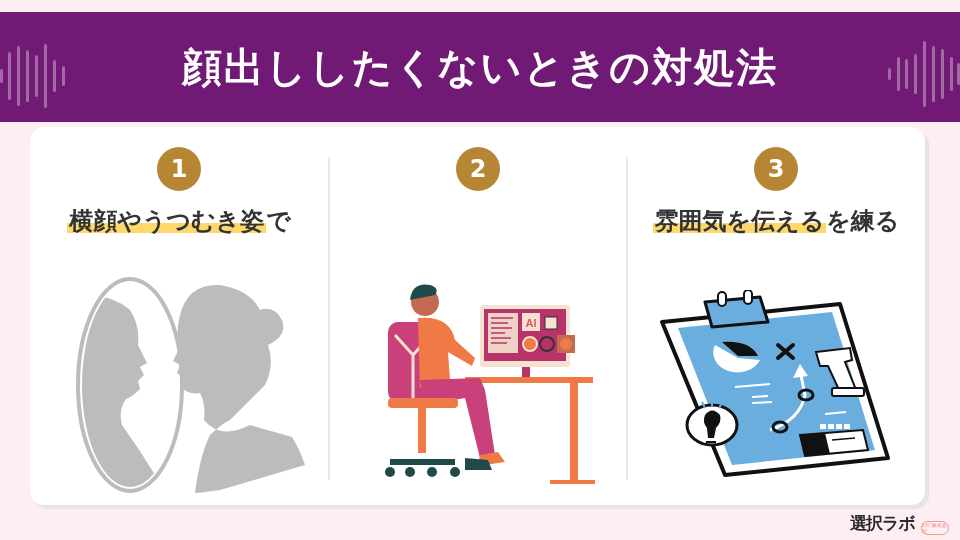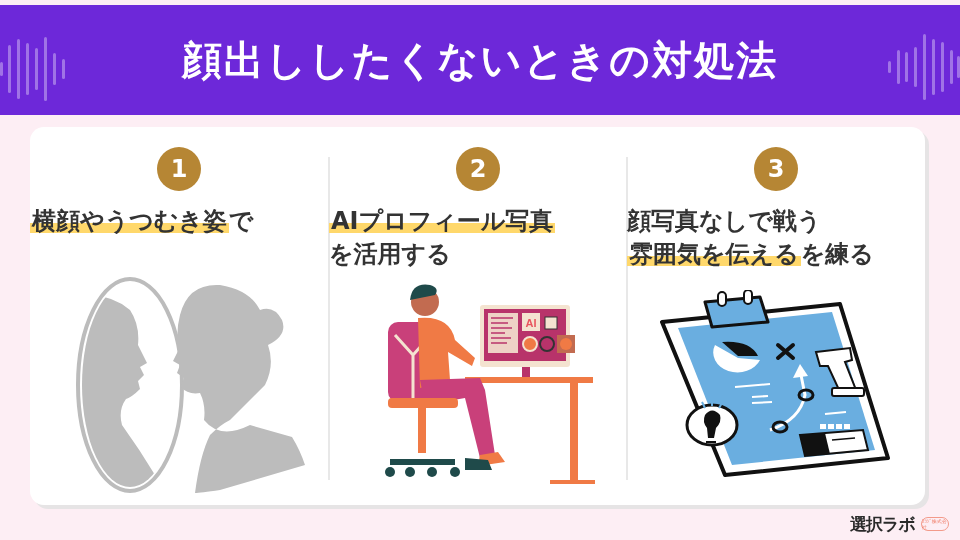--- a/index.html
+++ b/index.html
@@ -3,22 +3,22 @@
 <meta charset="utf-8">
 <style>
   * { margin: 0; padding: 0; box-sizing: border-box; }
   html, body { width: 960px; height: 540px; overflow: hidden; }
   body {
     background: #fdeef4;
     font-family: "DejaVu Sans", "Liberation Sans", sans-serif;
     position: relative;
   }
   .header {
-    position: absolute; left: 0; top: 5px; width: 960px; height: 110px;
-    background: #6d28d9;
+    position: absolute; left: 0; top: 12px; width: 960px; height: 110px;
+    background: #701a75;
   }
   .header-title {
     position: absolute; left: 0; top: 0; width: 960px; height: 110px;
     display: flex; align-items: center; justify-content: center;
     color: #ffffff; font-size: 40px; font-weight: bold; letter-spacing: 2px;
   }
   .wave { position: absolute; top: 0; height: 110px; }
   .wave span {
     position: absolute; width: 3px; border-radius: 2px;
     background: rgba(255,255,255,0.35);
@@ -38,32 +38,32 @@
     position: absolute; top: 127px; width: 298px; height: 378px;
   }
   .badge {
     position: absolute; left: 50%; top: 20px; transform: translateX(-50%);
     width: 44px; height: 44px; border-radius: 50%; background: #b68634;
     color: #fff; font-weight: bold; font-size: 24px;
     display: flex; align-items: center; justify-content: center;
   }
   .heading {
     position: absolute; left: 0; top: 78px; width: 100%;
-    text-align: left; color: #333333; font-weight: bold; font-size: 24px;
+    text-align: center; color: #333333; font-weight: bold; font-size: 24px;
     line-height: 33px;
   }
   .heading .line { display: block; white-space: nowrap; }
   .hl {
     background: linear-gradient(to bottom, transparent 58%, #ffd86b 58%, #ffd86b 92%, transparent 92%);
     padding: 0 2px;
   }
   .illus { position: absolute; }
   .logo {
     position: absolute; left: 850px; top: 513px; height: 22px;
-    display: flex; align-items: center; gap: 6px;
+    display: flex; align-items: flex-end; gap: 6px;
   }
   .logo-text { font-size: 17px; font-weight: bold; color: #2a2a2a; letter-spacing: -1px; }
   .logo-badge {
     width: 28px; height: 14px; border: 1.5px solid #f39a8a; border-radius: 8px;
     font-size: 5px; color: #f07a64; display: flex; align-items: center; justify-content: center;
   }
 </style>
 </head>
 <body>
 
@@ -112,24 +112,20 @@
     </clipPath>
   <g clip-path="url(#mclip)">
     <path d="M0 30 Q40 10 70 35 Q80 50 78 70 L87 88 L80 92 L84 100 L78 106 L80 114 Q72 122 66 124 Q58 135 62 150 Q80 175 95 200 L95 230 L0 230 Z" fill="#bcbcbc"></path>
   </g>
 
   <path d="M205 110 Q215 90 208 70 Q228 60 222 45 Q214 30 200 35 Q190 15 160 10 Q128 8 120 40 Q115 60 120 72 L113 86 L120 90 L117 98 L124 103 L121 112 Q128 120 140 118 Q146 130 144 145 Q160 165 190 150 L232 162 Q240 175 245 190 L160 215 Q140 218 135 218 Q140 180 150 160 Q160 150 170 145 Z" fill="#bcbcbc"></path>
 </svg>
 
 <div class="col" style="left:329px;">
   <div class="badge">2</div>
-  <div class="heading">
-    <span class="line"><span class="hl">AIプロフィール写真</span></span>
-    <span class="line">を活用する</span>
-  </div>
 </div>
 <svg class="illus" style="left:380px;top:280px;" width="215" height="210" viewBox="0 0 215 210">
 
   <rect x="100" y="25" width="90" height="62" rx="3" fill="#f4e3d0"></rect>
   <rect x="104" y="29" width="82" height="52" fill="#b8336a"></rect>
   <rect x="108" y="33" width="30" height="40" fill="#f4e3d0" opacity="0.9"></rect>
   <g stroke="#b8336a" stroke-width="1.5">
     <line x1="111" y1="38" x2="133" y2="38"></line>
       <line x1="111" y1="43" x2="128" y2="43"></line>
     <line x1="111" y1="48" x2="132" y2="48"></line>
@@ -165,21 +161,20 @@
   <path d="M10 182 L75 182" stroke="#1f4a4a" stroke-width="6"></path>
   <circle cx="10" cy="192" r="5" fill="#1f4a4a"></circle>
     <circle cx="30" cy="192" r="5" fill="#1f4a4a"></circle>
   <circle cx="52" cy="192" r="5" fill="#1f4a4a"></circle>
     <circle cx="75" cy="192" r="5" fill="#1f4a4a"></circle>
 </svg>
 
 <div class="col" style="left:627px;">
   <div class="badge">3</div>
   <div class="heading">
-    <span class="line">顔写真なしで戦う</span>
     <span class="line"><span class="hl">雰囲気を伝える</span><span>を練る</span></span>
   </div>
 </div>
 <svg class="illus" style="left:650px;top:290px;" width="250" height="190" viewBox="0 0 250 190">
 
   <path d="M12 32 L190 14 L238 168 L75 185 Z" fill="#ffffff" stroke="#111" stroke-width="4" stroke-linejoin="round"></path>
   <path d="M28 38 L182 22 L225 160 L82 175 Z" fill="#6aaee0"></path>
 
   <path d="M55 12 L110 7 L118 32 L62 37 Z" fill="#6aaee0" stroke="#111" stroke-width="3" stroke-linejoin="round"></path>
   <rect x="68" y="2" width="8" height="14" rx="4" fill="#fff" stroke="#111" stroke-width="2"></rect>

